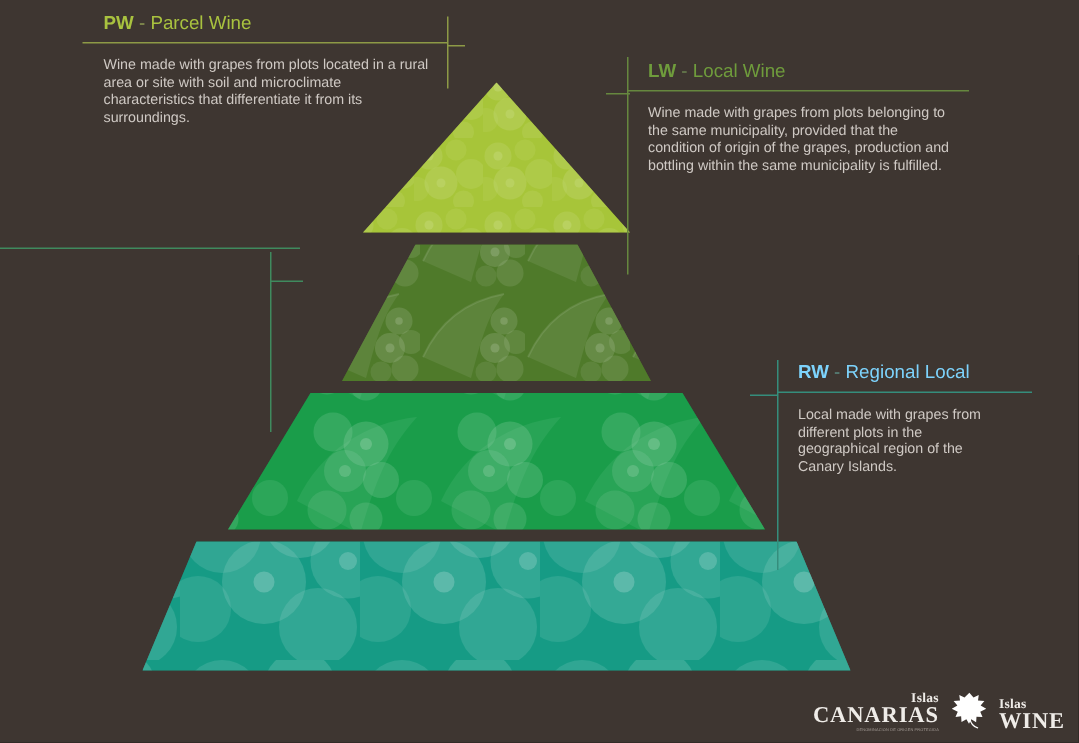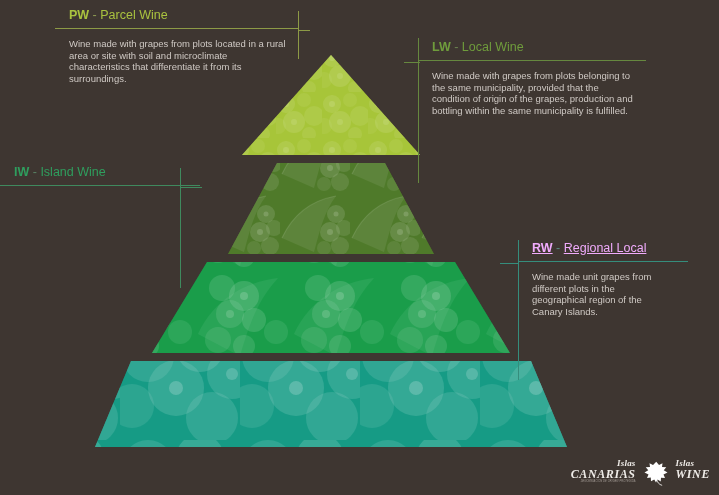--- a/index.html
+++ b/index.html
@@ -65,55 +65,54 @@
   .c-pw .callout-rule { background: #8d9a46; }
 
   .c-lw .callout-code, .c-lw .callout-name { color: #6f9c3c; }
   .c-lw .callout-dash { color: #6b8450; }
   .c-lw .callout-rule { background: #66883f; }
 
   .c-iw .callout-code, .c-iw .callout-name { color: #2f9e5e; }
   .c-iw .callout-dash { color: #5a8265; }
   .c-iw .callout-rule { background: #3f8a5e; }
 
-  .c-rw .callout-code, .c-rw .callout-name { color: #f0abfc; text-decoration: underline; }
+  .c-rw .callout-code, .c-rw .callout-name { color: #7dd3fc; }
   .c-rw .callout-dash { color: #5a8a80; }
   .c-rw .callout-rule { background: #358d7c; }
 
   
   .conn {
     position: absolute;
   }
   .conn.v { width: 1px; }
   .conn.h { height: 1px; }
 
   
   #logo {
     position: absolute;
     right: 9px;
     bottom: 6px;
     display: flex;
-    align-items: flex-start;
+    align-items: flex-end;
     gap: 5px;
-    font-style: italic;
   }
   .logo-text {
     color: #efece8;
     text-align: right;
     line-height: 1.0;
   }
   .logo-text.right { text-align: left; }
   .logo-l1 {
     font-size: 9px;
     font-weight: bold;
     font-family: "Liberation Serif", serif;
     letter-spacing: .2px;
   }
   .logo-l2 {
-    font-size: 12px;
+    font-size: 15px;
     font-weight: bold;
     font-family: "Liberation Serif", serif;
     letter-spacing: .6px;
   }
   .logo-sub {
     font-size: 2.6px;
     color: #a59d97;
     letter-spacing: .1px;
     margin-top: 1px;
   }
@@ -235,33 +234,30 @@
   <div class="callout c-lw" style="left:418px; top:40px; width:228px;">
     <div class="callout-head" style="padding-left:14px;">
       <span class="callout-code">LW</span><span class="callout-dash"> - </span><span class="callout-name">Local Wine</span>
     </div>
     <div class="callout-rule"></div>
     <div class="callout-body" style="width:206px;">Wine made with grapes from plots belonging to the same municipality, provided that the condition of origin of the grapes, production and bottling within the same municipality is fulfilled.</div>
   </div>
   <div class="conn h" style="left:404px; top:62px; width:16px; background:#66883f;"></div>
 
   <div class="callout c-iw" style="left:8px; top:165px; width:172px;">
-    <div class="callout-head" style="padding-left:6px;">
-      <span class="callout-code">IW</span><span class="callout-dash"> - </span><span class="callout-name">Island Wine</span>
-    </div>
     <div class="callout-rule" style="margin-left:-8px; width:200px;"></div>
   </div>
   <div class="conn h" style="left:180px; top:187px; width:22px; background:#3f8a5e;"></div>
 
   <div class="callout c-rw" style="left:518px; top:241px; width:170px;">
     <div class="callout-head" style="padding-left:14px;">
       <span class="callout-code">RW</span><span class="callout-dash"> - </span><span class="callout-name">Regional Local</span>
     </div>
     <div class="callout-rule"></div>
-    <div class="callout-body" style="width:128px;">Wine made unit grapes from different plots in the geographical region of the Canary Islands.</div>
+    <div class="callout-body" style="width:128px;">Local made with grapes from different plots in the geographical region of the Canary Islands.</div>
   </div>
   <div class="conn h" style="left:500px; top:263px; width:18px; background:#358d7c;"></div>
 
   <div class="conn h" style="left:298px; top:30px; width:12px; background:#8d9a46;"></div>
 
   <div id="logo">
     <div class="logo-text">
       <div class="logo-l1">Islas</div>
       <div class="logo-l2">CANARIAS</div>
       <div class="logo-sub">DENOMINACION DE ORIGEN PROTEGIDA</div>

